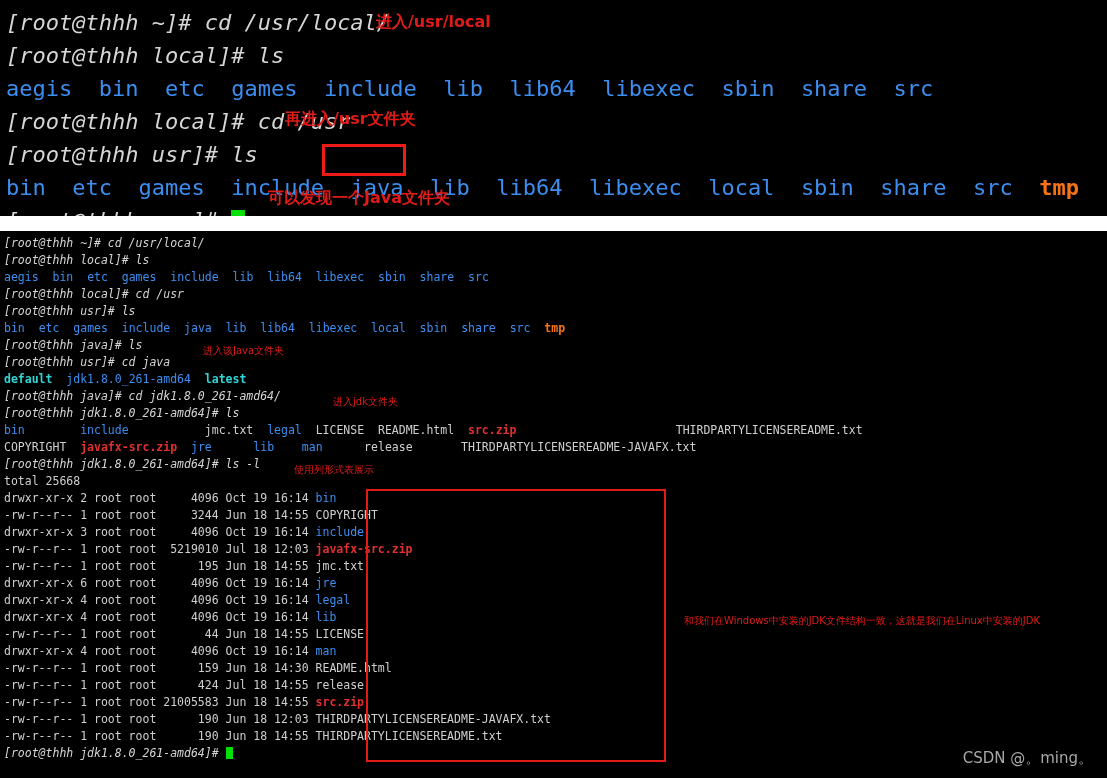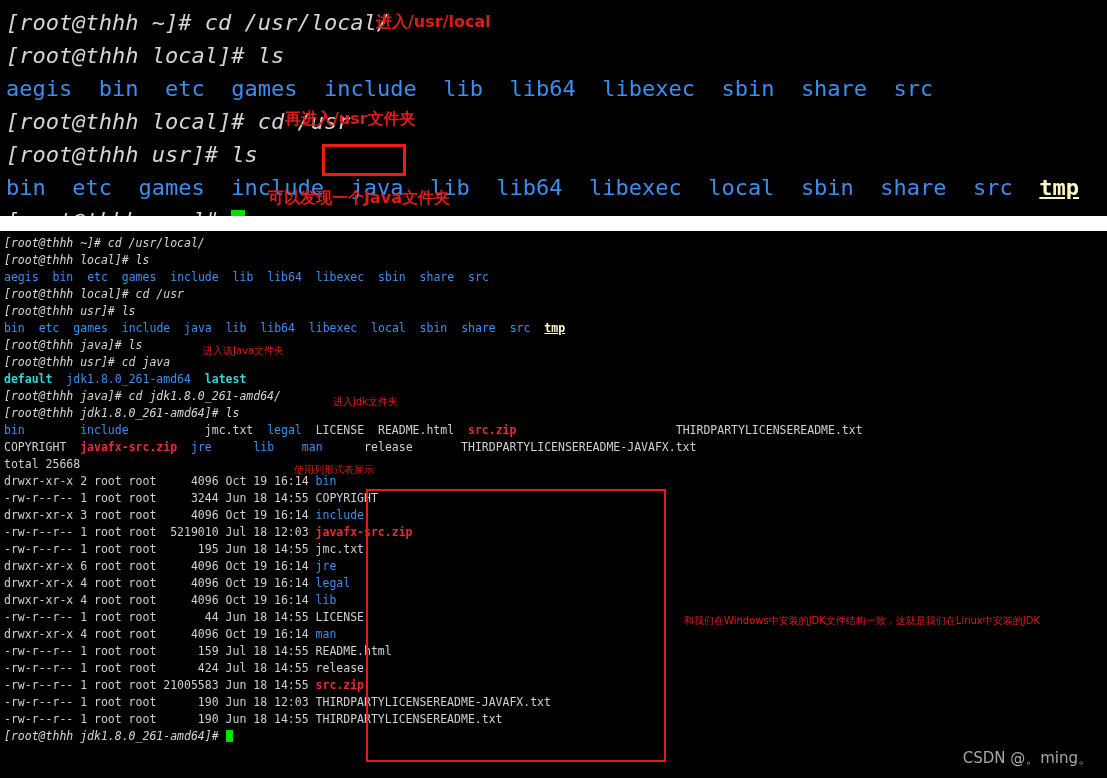--- a/index.html
+++ b/index.html
@@ -33,21 +33,21 @@
     font-family: "DejaVu Sans Mono", "Liberation Mono", monospace;
     font-size: 11.5px; line-height: 17px; white-space: pre;
     color: #d6d6d6;
   }
 
   
   .c-def  { color: #cfcfcf; }
   .c-dir  { color: #3c8ef0; font-weight: normal; }
   .c-link { color: #2fd6d6; font-weight: bold; }
   .c-arc  { color: #e03030; font-weight: bold; }
-  .c-sticky { color: #fef9c3; font-weight: bold; text-decoration: underline; }
+  .c-sticky { color: #f97316; font-weight: bold; }
   .c-prompt { color: #d6d6d6; font-style: italic; }
 
   .cursor {
     display: inline-block; background: #00e000; width: 0.62em; height: 1.02em;
     vertical-align: -0.18em;
   }
   .cursor-top { width: 0.62em; height: 1.0em; vertical-align: -0.2em; }
 
   
   .anno {
@@ -106,32 +106,33 @@
         <div class="line"><span class="c-prompt">[root@thhh local]# cd /usr</span></div>
         <div class="line"><span class="c-prompt">[root@thhh usr]# ls</span></div>
         <div class="line"><span class="c-dir">bin</span><span class="c-def">  </span><span class="c-dir">etc</span><span class="c-def">  </span><span class="c-dir">games</span><span class="c-def">  </span><span class="c-dir">include</span><span class="c-def">  </span><span class="c-dir">java</span><span class="c-def">  </span><span class="c-dir">lib</span><span class="c-def">  </span><span class="c-dir">lib64</span><span class="c-def">  </span><span class="c-dir">libexec</span><span class="c-def">  </span><span class="c-dir">local</span><span class="c-def">  </span><span class="c-dir">sbin</span><span class="c-def">  </span><span class="c-dir">share</span><span class="c-def">  </span><span class="c-dir">src</span><span class="c-def">  </span><span class="c-sticky">tmp</span></div>
         <div class="line"><span class="c-prompt">[root@thhh java]# ls</span></div>
         <div class="line"><span class="c-prompt">[root@thhh usr]# cd java</span></div>
         <div class="line"><span class="c-link">default</span><span class="c-def">  </span><span class="c-dir">jdk1.8.0_261-amd64</span><span class="c-def">  </span><span class="c-link">latest</span></div>
         <div class="line"><span class="c-prompt">[root@thhh java]# cd jdk1.8.0_261-amd64/</span></div>
         <div class="line"><span class="c-prompt">[root@thhh jdk1.8.0_261-amd64]# ls</span></div>
         <div class="line"><span class="c-dir">bin</span><span class="c-def">        </span><span class="c-dir">include</span><span class="c-def">           </span><span class="c-def">jmc.txt</span><span class="c-def">  </span><span class="c-dir">legal</span><span class="c-def">  </span><span class="c-def">LICENSE</span><span class="c-def">  </span><span class="c-def">README.html</span><span class="c-def">  </span><span class="c-arc">src.zip</span><span class="c-def">                       </span><span class="c-def">THIRDPARTYLICENSEREADME.txt</span></div>
         <div class="line"><span class="c-def">COPYRIGHT</span><span class="c-def">  </span><span class="c-arc">javafx-src.zip</span><span class="c-def">  </span><span class="c-dir">jre</span><span class="c-def">      </span><span class="c-dir">lib</span><span class="c-def">    </span><span class="c-dir">man</span><span class="c-def">      </span><span class="c-def">release</span><span class="c-def">       </span><span class="c-def">THIRDPARTYLICENSEREADME-JAVAFX.txt</span></div>
+        <div class="line"><span class="c-prompt">[root@thhh jdk1.8.0_261-amd64]# ls -l</span></div>
         <div class="line"><span class="c-def">total 25668</span></div>
         <div class="line"><span class="c-def">drwxr-xr-x 2 root root     4096 Oct 19 16:14 </span><span class="c-dir">bin</span></div>
         <div class="line"><span class="c-def">-rw-r--r-- 1 root root     3244 Jun 18 14:55 </span><span class="c-def">COPYRIGHT</span></div>
         <div class="line"><span class="c-def">drwxr-xr-x 3 root root     4096 Oct 19 16:14 </span><span class="c-dir">include</span></div>
         <div class="line"><span class="c-def">-rw-r--r-- 1 root root  5219010 Jul 18 12:03 </span><span class="c-arc">javafx-src.zip</span></div>
         <div class="line"><span class="c-def">-rw-r--r-- 1 root root      195 Jun 18 14:55 </span><span class="c-def">jmc.txt</span></div>
         <div class="line"><span class="c-def">drwxr-xr-x 6 root root     4096 Oct 19 16:14 </span><span class="c-dir">jre</span></div>
         <div class="line"><span class="c-def">drwxr-xr-x 4 root root     4096 Oct 19 16:14 </span><span class="c-dir">legal</span></div>
         <div class="line"><span class="c-def">drwxr-xr-x 4 root root     4096 Oct 19 16:14 </span><span class="c-dir">lib</span></div>
         <div class="line"><span class="c-def">-rw-r--r-- 1 root root       44 Jun 18 14:55 </span><span class="c-def">LICENSE</span></div>
         <div class="line"><span class="c-def">drwxr-xr-x 4 root root     4096 Oct 19 16:14 </span><span class="c-dir">man</span></div>
-        <div class="line"><span class="c-def">-rw-r--r-- 1 root root      159 Jul 18 14:55 </span><span class="c-def">README.html</span></div>
+        <div class="line"><span class="c-def">-rw-r--r-- 1 root root      159 Jun 18 14:30 </span><span class="c-def">README.html</span></div>
         <div class="line"><span class="c-def">-rw-r--r-- 1 root root      424 Jul 18 14:55 </span><span class="c-def">release</span></div>
         <div class="line"><span class="c-def">-rw-r--r-- 1 root root 21005583 Jun 18 14:55 </span><span class="c-arc">src.zip</span></div>
         <div class="line"><span class="c-def">-rw-r--r-- 1 root root      190 Jun 18 12:03 </span><span class="c-def">THIRDPARTYLICENSEREADME-JAVAFX.txt</span></div>
         <div class="line"><span class="c-def">-rw-r--r-- 1 root root      190 Jun 18 14:55 </span><span class="c-def">THIRDPARTYLICENSEREADME.txt</span></div>
         <div class="line"><span class="c-prompt">[root@thhh jdk1.8.0_261-amd64]# </span><span class="cursor "></span></div>
       </div>
     <div id="bot-annos">
         <div class="anno anno-bot" style="left: 203px; top: 113px;">进入该Java文件夹</div>
         <div class="anno anno-bot" style="left: 333px; top: 164px;">进入jdk文件夹</div>
         <div class="anno anno-bot" style="left: 294px; top: 232px;">使用列形式表展示</div>

